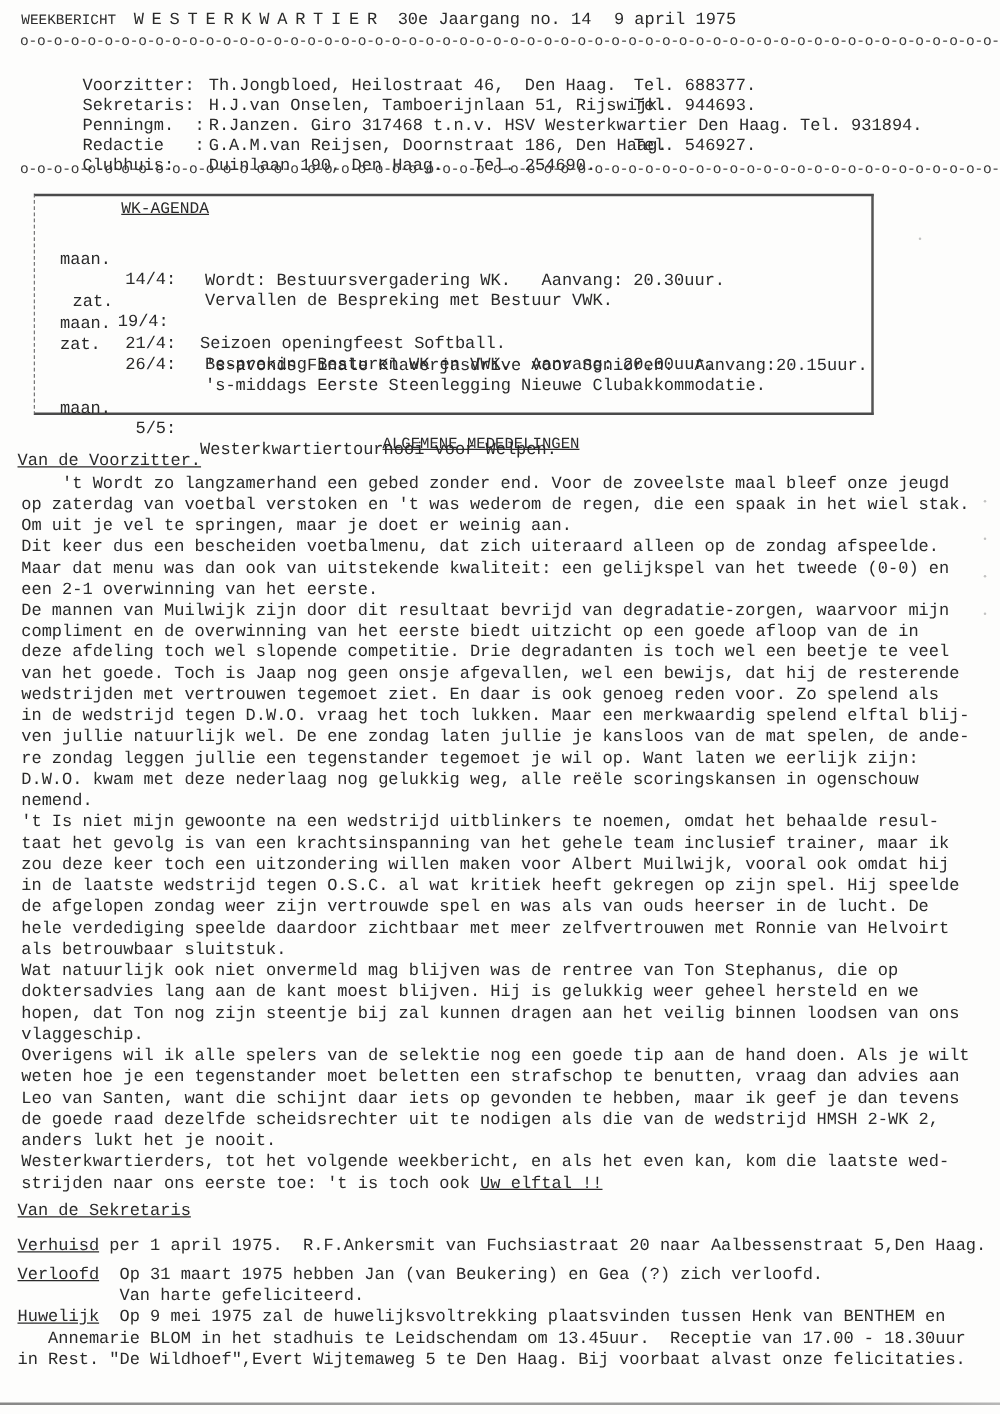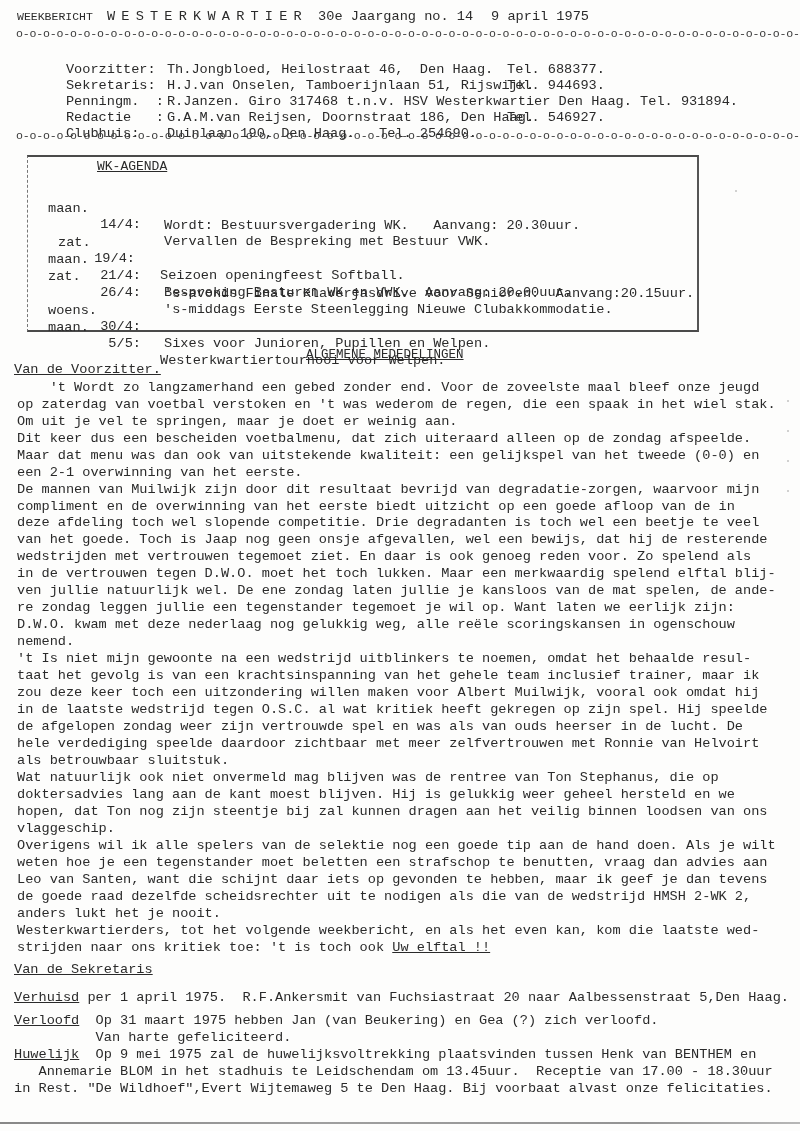--- a/index.html
+++ b/index.html
@@ -187,25 +187,20 @@
       <span class="date">21/4:</span>
       <span class="text">Bespreking Besturen WK en VWK.  Aanvang: 20.00uur.</span>
     </div>
     <div class="agenda-row" style="left:20px; top:95px;">
       <span class="day">zat.</span>
       <span class="date">26/4:</span>
       <span class="text">'s-middags Eerste Steenlegging Nieuwe Clubakkommodatie.</span>
     </div>
     <div class="agenda-row" style="left:20px; top:112px;">
       <span class="text">'s-avonds Finale Klaverjasdrive voor Senioren.  Aanvang:20.15uur.</span>
-    </div>
-    <div class="agenda-row" style="left:20px; top:129px;">
-      <span class="day">woens.</span>
-      <span class="date">30/4:</span>
-      <span class="text">Sixes voor Junioren, Pupillen en Welpen.</span>
     </div>
     <div class="agenda-row" style="left:20px; top:146px;">
       <span class="day">maan.</span>
       <span class="date">5/5:</span>
       <span class="text" style="left:112px;">Westerkwartiertournooi voor Welpen.</span>
     </div>
   </div>
 
   <div class="section-heading" style="left:306px; top:348px; font-size:12.5px;">ALGEMENE MEDEDELINGEN</div>
 
@@ -216,21 +211,21 @@
     <div class="body-line" style="top:396px;">op zaterdag van voetbal verstoken en 't was wederom de regen, die een spaak in het wiel stak.</div>
     <div class="body-line" style="top:413px;">Om uit je vel te springen, maar je doet er weinig aan.</div>
     <div class="body-line" style="top:430px;">Dit keer dus een bescheiden voetbalmenu, dat zich uiteraard alleen op de zondag afspeelde.</div>
     <div class="body-line" style="top:447px;">Maar dat menu was dan ook van uitstekende kwaliteit: een gelijkspel van het tweede (0-0) en</div>
     <div class="body-line" style="top:464px;">een 2-1 overwinning van het eerste.</div>
     <div class="body-line" style="top:481px;">De mannen van Muilwijk zijn door dit resultaat bevrijd van degradatie-zorgen, waarvoor mijn</div>
     <div class="body-line" style="top:498px;">compliment en de overwinning van het eerste biedt uitzicht op een goede afloop van de in</div>
     <div class="body-line" style="top:514px;">deze afdeling toch wel slopende competitie. Drie degradanten is toch wel een beetje te veel</div>
     <div class="body-line" style="top:531px;">van het goede. Toch is Jaap nog geen onsje afgevallen, wel een bewijs, dat hij de resterende</div>
     <div class="body-line" style="top:548px;">wedstrijden met vertrouwen tegemoet ziet. En daar is ook genoeg reden voor. Zo spelend als</div>
-    <div class="body-line" style="top:565px;">in de vertrouwen tegen D.W.O. moet het toch lukken. Maar een merkwaardig spelend elftal blij-</div>
+    <div class="body-line" style="top:565px;">in de wedstrijd tegen D.W.O. vraag het toch lukken. Maar een merkwaardig spelend elftal blij-</div>
     <div class="body-line" style="top:582px;">ven jullie natuurlijk wel. De ene zondag laten jullie je kansloos van de mat spelen, de ande-</div>
     <div class="body-line" style="top:599px;">re zondag leggen jullie een tegenstander tegemoet je wil op. Want laten we eerlijk zijn:</div>
     <div class="body-line" style="top:616px;">D.W.O. kwam met deze nederlaag nog gelukkig weg, alle reële scoringskansen in ogenschouw</div>
     <div class="body-line" style="top:633px;">nemend.</div>
     <div class="body-line" style="top:650px;">'t Is niet mijn gewoonte na een wedstrijd uitblinkers te noemen, omdat het behaalde resul-</div>
     <div class="body-line" style="top:667px;">taat het gevolg is van een krachtsinspanning van het gehele team inclusief trainer, maar ik</div>
     <div class="body-line" style="top:684px;">zou deze keer toch een uitzondering willen maken voor Albert Muilwijk, vooral ook omdat hij</div>
     <div class="body-line" style="top:701px;">in de laatste wedstrijd tegen O.S.C. al wat kritiek heeft gekregen op zijn spel. Hij speelde</div>
     <div class="body-line" style="top:718px;">de afgelopen zondag weer zijn vertrouwde spel en was als van ouds heerser in de lucht. De</div>
     <div class="body-line" style="top:735px;">hele verdediging speelde daardoor zichtbaar met meer zelfvertrouwen met Ronnie van Helvoirt</div>
@@ -238,21 +233,21 @@
     <div class="body-line" style="top:769px;">Wat natuurlijk ook niet onvermeld mag blijven was de rentree van Ton Stephanus, die op</div>
     <div class="body-line" style="top:786px;">doktersadvies lang aan de kant moest blijven. Hij is gelukkig weer geheel hersteld en we</div>
     <div class="body-line" style="top:803px;">hopen, dat Ton nog zijn steentje bij zal kunnen dragen aan het veilig binnen loodsen van ons</div>
     <div class="body-line" style="top:820px;">vlaggeschip.</div>
     <div class="body-line" style="top:837px;">Overigens wil ik alle spelers van de selektie nog een goede tip aan de hand doen. Als je wilt</div>
     <div class="body-line" style="top:854px;">weten hoe je een tegenstander moet beletten een strafschop te benutten, vraag dan advies aan</div>
     <div class="body-line" style="top:871px;">Leo van Santen, want die schijnt daar iets op gevonden te hebben, maar ik geef je dan tevens</div>
     <div class="body-line" style="top:888px;">de goede raad dezelfde scheidsrechter uit te nodigen als die van de wedstrijd HMSH 2-WK 2,</div>
     <div class="body-line" style="top:905px;">anders lukt het je nooit.</div>
     <div class="body-line" style="top:922px;">Westerkwartierders, tot het volgende weekbericht, en als het even kan, kom die laatste wed-</div>
-    <div class="body-line" style="top:939px;"><span>strijden naar ons kritiek toe: 't is toch ook </span><span class="u">Uw elftal !!</span></div>
+    <div class="body-line" style="top:939px;"><span>strijden naar ons eerste toe: 't is toch ook </span><span class="u">Uw elftal !!</span></div>
   </div>
 
   <div class="section-heading" style="left:14px; top:962px;">Van de Sekretaris</div>
 
   <div>
     <div class="body-line" style="top:989px; left:14px;"><span class="u">Verhuisd</span><span> per 1 april 1975.  R.F.Ankersmit van Fuchsiastraat 20 naar Aalbessenstraat 5,Den Haag.</span></div>
     <div class="body-line" style="top:1012px; left:14px;"><span class="u">Verloofd</span><span>  Op 31 maart 1975 hebben Jan (van Beukering) en Gea (?) zich verloofd.</span></div>
     <div class="body-line" style="top:1029px; left:14px;"><span>          Van harte gefeliciteerd.</span></div>
     <div class="body-line" style="top:1046px; left:14px;"><span class="u">Huwelijk</span><span>  Op 9 mei 1975 zal de huwelijksvoltrekking plaatsvinden tussen Henk van BENTHEM en</span></div>
     <div class="body-line" style="top:1063px; left:14px;"><span>   Annemarie BLOM in het stadhuis te Leidschendam om 13.45uur.  Receptie van 17.00 - 18.30uur</span></div>

